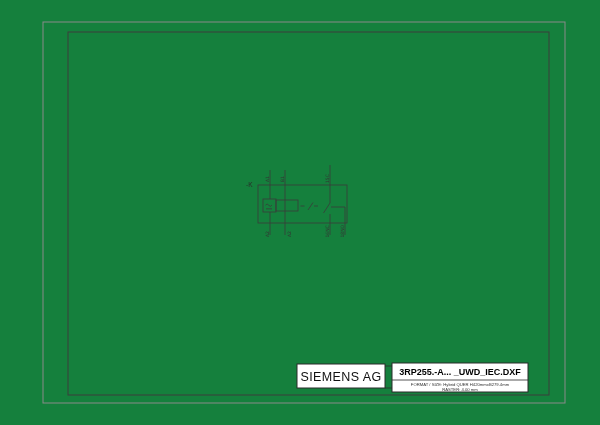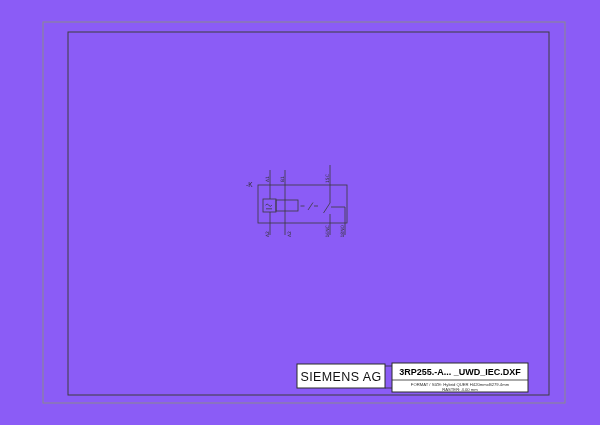--- a/index.html
+++ b/index.html
@@ -5,21 +5,21 @@
   html, body {
     margin: 0;
     padding: 0;
     background: #ffffff;
     font-family: "Liberation Sans", sans-serif;
   }
   .canvas {
     position: relative;
     width: 600px;
     height: 425px;
-    background: #8b5cf6;
+    background: #15803d;
     overflow: hidden;
   }
   svg text {
     font-family: "Liberation Sans", sans-serif;
     fill: #222222;
   }
   .term-label {
     font-family: "DejaVu Sans", sans-serif;
     font-size: 4.5px;
     fill: #333333;

